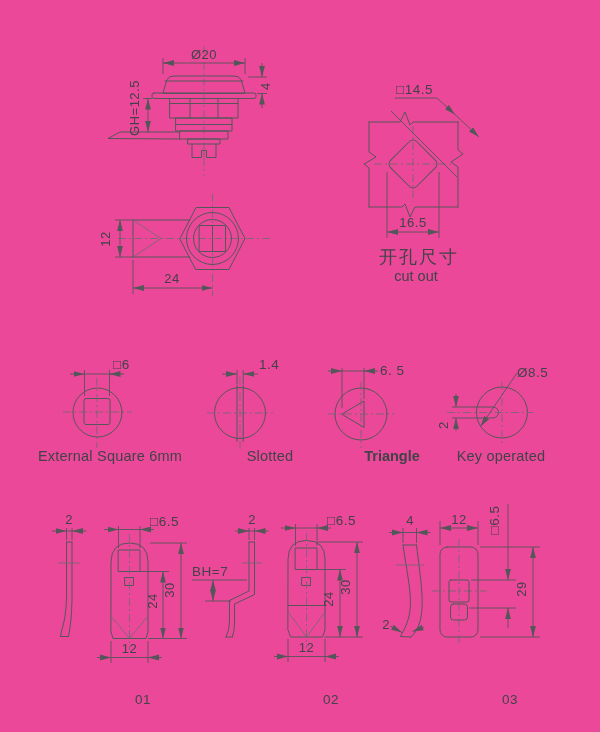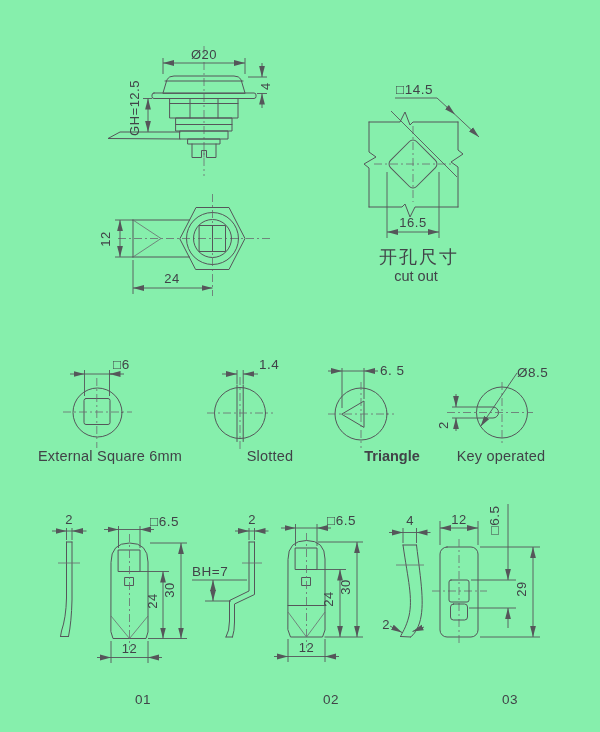--- a/index.html
+++ b/index.html
@@ -1,16 +1,16 @@
 <!DOCTYPE html>
 <html><head>
 <meta charset="utf-8">
 <style>
   html,body{margin:0;padding:0;background:#fff;}
-  #sheet{position:relative;width:600px;height:732px;background:#86efac;overflow:hidden;}
+  #sheet{position:relative;width:600px;height:732px;background:#ec4899;overflow:hidden;}
   svg{position:absolute;left:0;top:0;}
   .ln{fill:none;stroke:#55565a;stroke-width:1;stroke-linejoin:round;stroke-linecap:round;}
   .thin{fill:none;stroke:#6a6b70;stroke-width:0.8;}
   .cl{fill:none;stroke:#6a6b70;stroke-width:0.8;stroke-dasharray:8 3 2 3;}
   .dim{fill:none;stroke:#55565a;stroke-width:0.9;}
   text{fill:#414348;font-family:"Liberation Sans","DejaVu Sans",sans-serif;font-size:13px;}
   .lbl{font-size:13.5px;}
   .cap{font-size:14.5px;letter-spacing:.2px;}
   .capb{font-size:14.5px;font-weight:600;}
   .cn{font-size:18px;letter-spacing:2px;}

